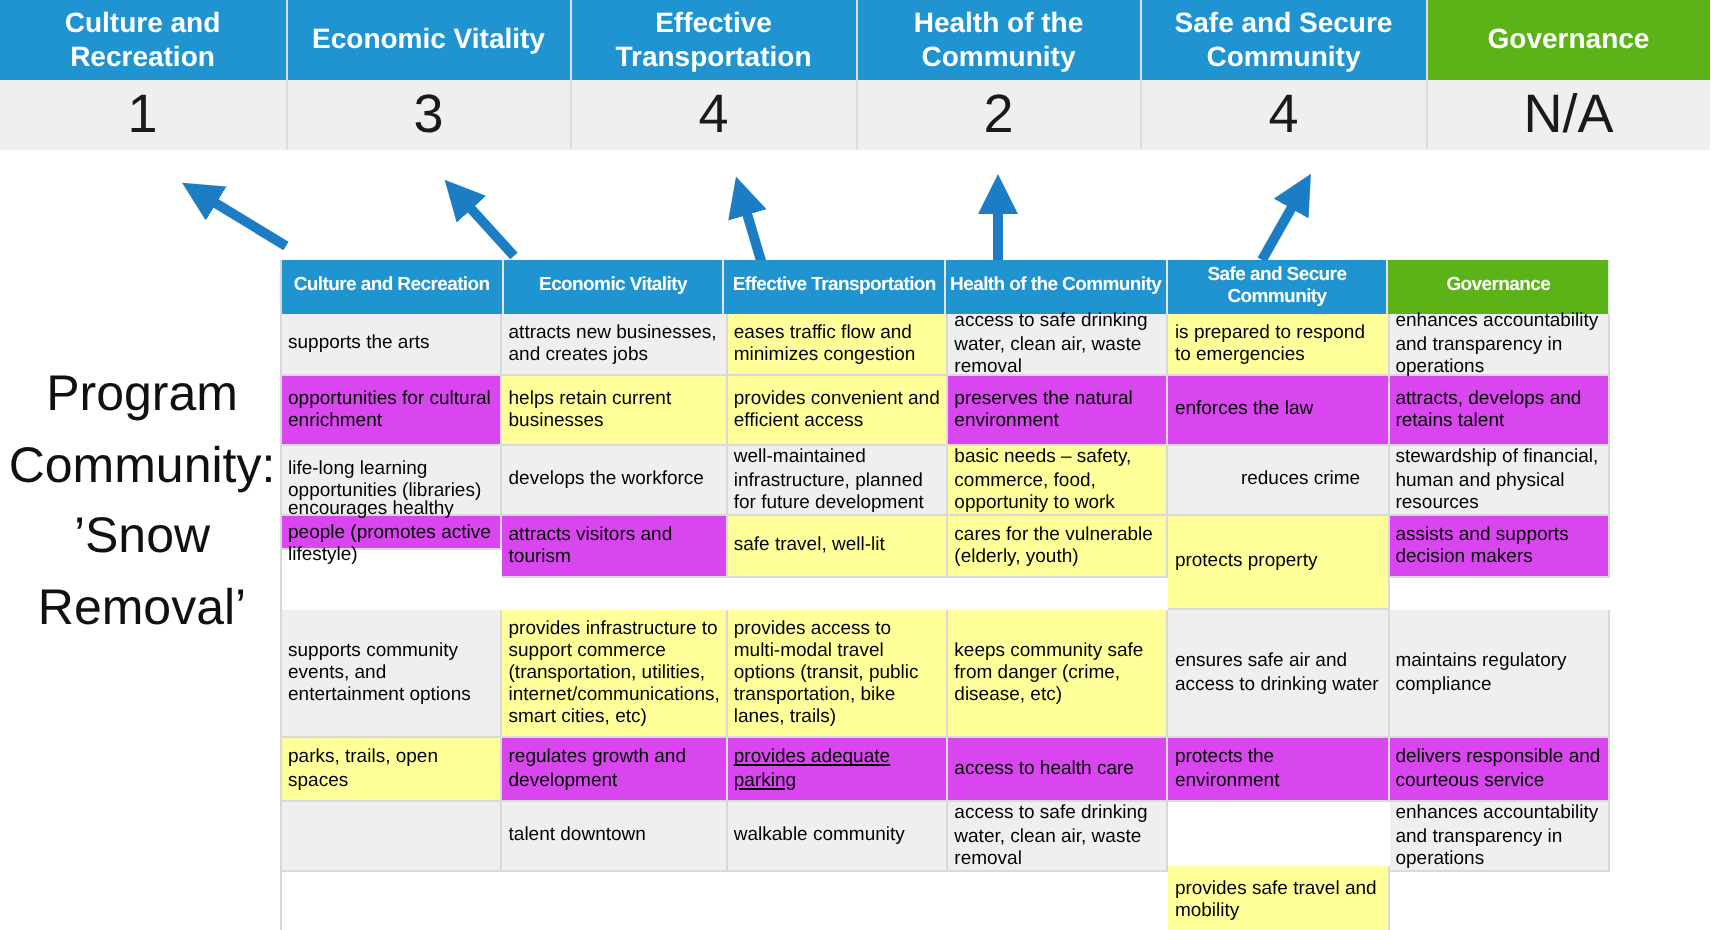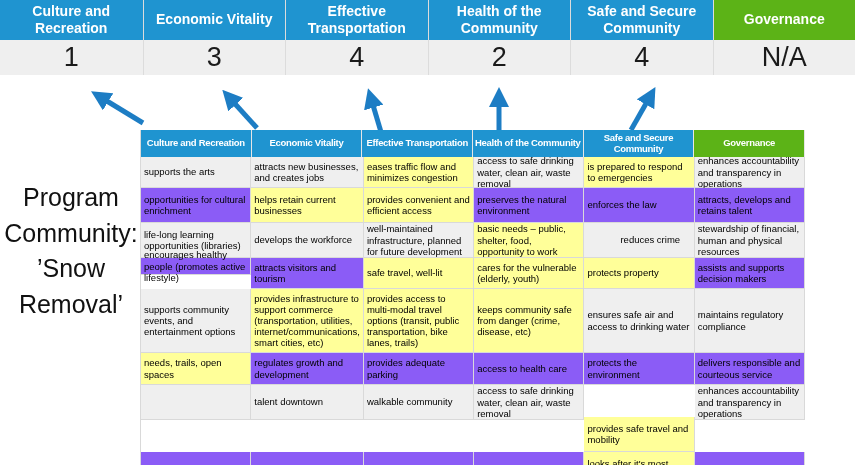--- a/index.html
+++ b/index.html
@@ -38,21 +38,21 @@
   }
   .mx-head.blue{background:var(--header_blue);}
   .mx-head.green{background:var(--header_green);}
   #matrix-body{display:grid;grid-template-columns:repeat(6,1fr);border-left:1px solid #d9d9d9;}
   .cell{
     display:flex;align-items:center;box-sizing:border-box;
     border-right:1px solid #d9d9d9;border-bottom:1px solid #d9d9d9;
     font-size:9.5px;line-height:1.16;padding:1px 3px;color:#000;
   }
   .cell.gray{background:var(--band_gray);}
-  .cell.white{background:#8b5cf6;}
+  .cell.white{background:#d946ef;}
   .cell.hl{background:var(--highlight_yellow);}
 </style>
 </head>
 <body>
 
 <div id="slide">
 
   <div id="summary">
     <div class="sum-col">
       <div class="sum-head blue">Culture and Recreation</div>
@@ -118,38 +118,38 @@
         <div class="cell gray" style="height: 31px;">enhances accountability and transparency in operations</div>
         <div class="cell white" style="height: 35px;">opportunities for cultural enrichment</div>
         <div class="cell hl" style="height: 35px;">helps retain current businesses</div>
         <div class="cell hl" style="height: 35px;">provides convenient and efficient access</div>
         <div class="cell white" style="height: 35px;">preserves the natural environment</div>
         <div class="cell white" style="height: 35px;">enforces the law</div>
         <div class="cell white" style="height: 35px;">attracts, develops and retains talent</div>
         <div class="cell gray" style="height: 35px;">life-long learning opportunities (libraries)</div>
         <div class="cell gray" style="height: 35px;">develops the workforce</div>
         <div class="cell gray" style="height: 35px;">well-maintained infrastructure, planned for future development</div>
-        <div class="cell hl" style="height: 35px;">basic needs – public, shelter, food, opportunity to work</div>
+        <div class="cell hl" style="height: 35px;">basic needs – safety, commerce, food, opportunity to work</div>
         <div class="cell gray" style="height: 35px; padding-left: 36px;">reduces crime</div>
         <div class="cell gray" style="height: 35px;">stewardship of financial, human and physical resources</div>
         <div class="cell white" style="height: 17px;">encourages healthy people (promotes active lifestyle)</div>
         <div class="cell white" style="height: 31px;">attracts visitors and tourism</div>
         <div class="cell hl" style="height: 31px;">safe travel, well-lit</div>
         <div class="cell hl" style="height: 31px;">cares for the vulnerable (elderly, youth)</div>
-        <div class="cell hl" style="height: 31px;">protects property</div>
+        <div class="cell hl" style="height: 47px;">protects property</div>
         <div class="cell white" style="height: 31px;">assists and supports decision makers</div>
         <div class="cell gray" style="height: 64px;">supports community events, and entertainment options</div>
         <div class="cell hl" style="height: 64px;">provides infrastructure to support commerce (transportation, utilities, internet/communications, smart cities, etc)</div>
         <div class="cell hl" style="height: 64px;">provides access to multi-modal travel options (transit, public transportation, bike lanes, trails)</div>
         <div class="cell hl" style="height: 64px;">keeps community safe from danger (crime, disease, etc)</div>
         <div class="cell gray" style="height: 64px;">ensures safe air and access to drinking water</div>
         <div class="cell gray" style="height: 64px;">maintains regulatory compliance</div>
-        <div class="cell hl" style="height: 32px;">needs, trails, open spaces</div>
+        <div class="cell hl" style="height: 32px;">parks, trails, open spaces</div>
         <div class="cell white" style="height: 32px;">regulates growth and development</div>
-        <div class="cell white" style="height: 32px;">provides adequate parking</div>
+        <div class="cell white" style="height: 32px; text-decoration: underline;">provides adequate parking</div>
         <div class="cell white" style="height: 32px;">access to health care</div>
         <div class="cell white" style="height: 32px;">protects the environment</div>
         <div class="cell white" style="height: 32px;">delivers responsible and courteous service</div>
         <div class="cell gray" style="height: 35px;"></div>
         <div class="cell gray" style="height: 35px;">talent downtown</div>
         <div class="cell gray" style="height: 35px;">walkable community</div>
         <div class="cell gray" style="height: 35px;">access to safe drinking water, clean air, waste removal</div>
         <div class="cell hl" style="height: 35px; margin-top: 32px;">provides safe travel and mobility</div>
         <div class="cell gray" style="height: 35px;">enhances accountability and transparency in operations</div>
         <div class="cell white" style="height: 35px;"></div>

